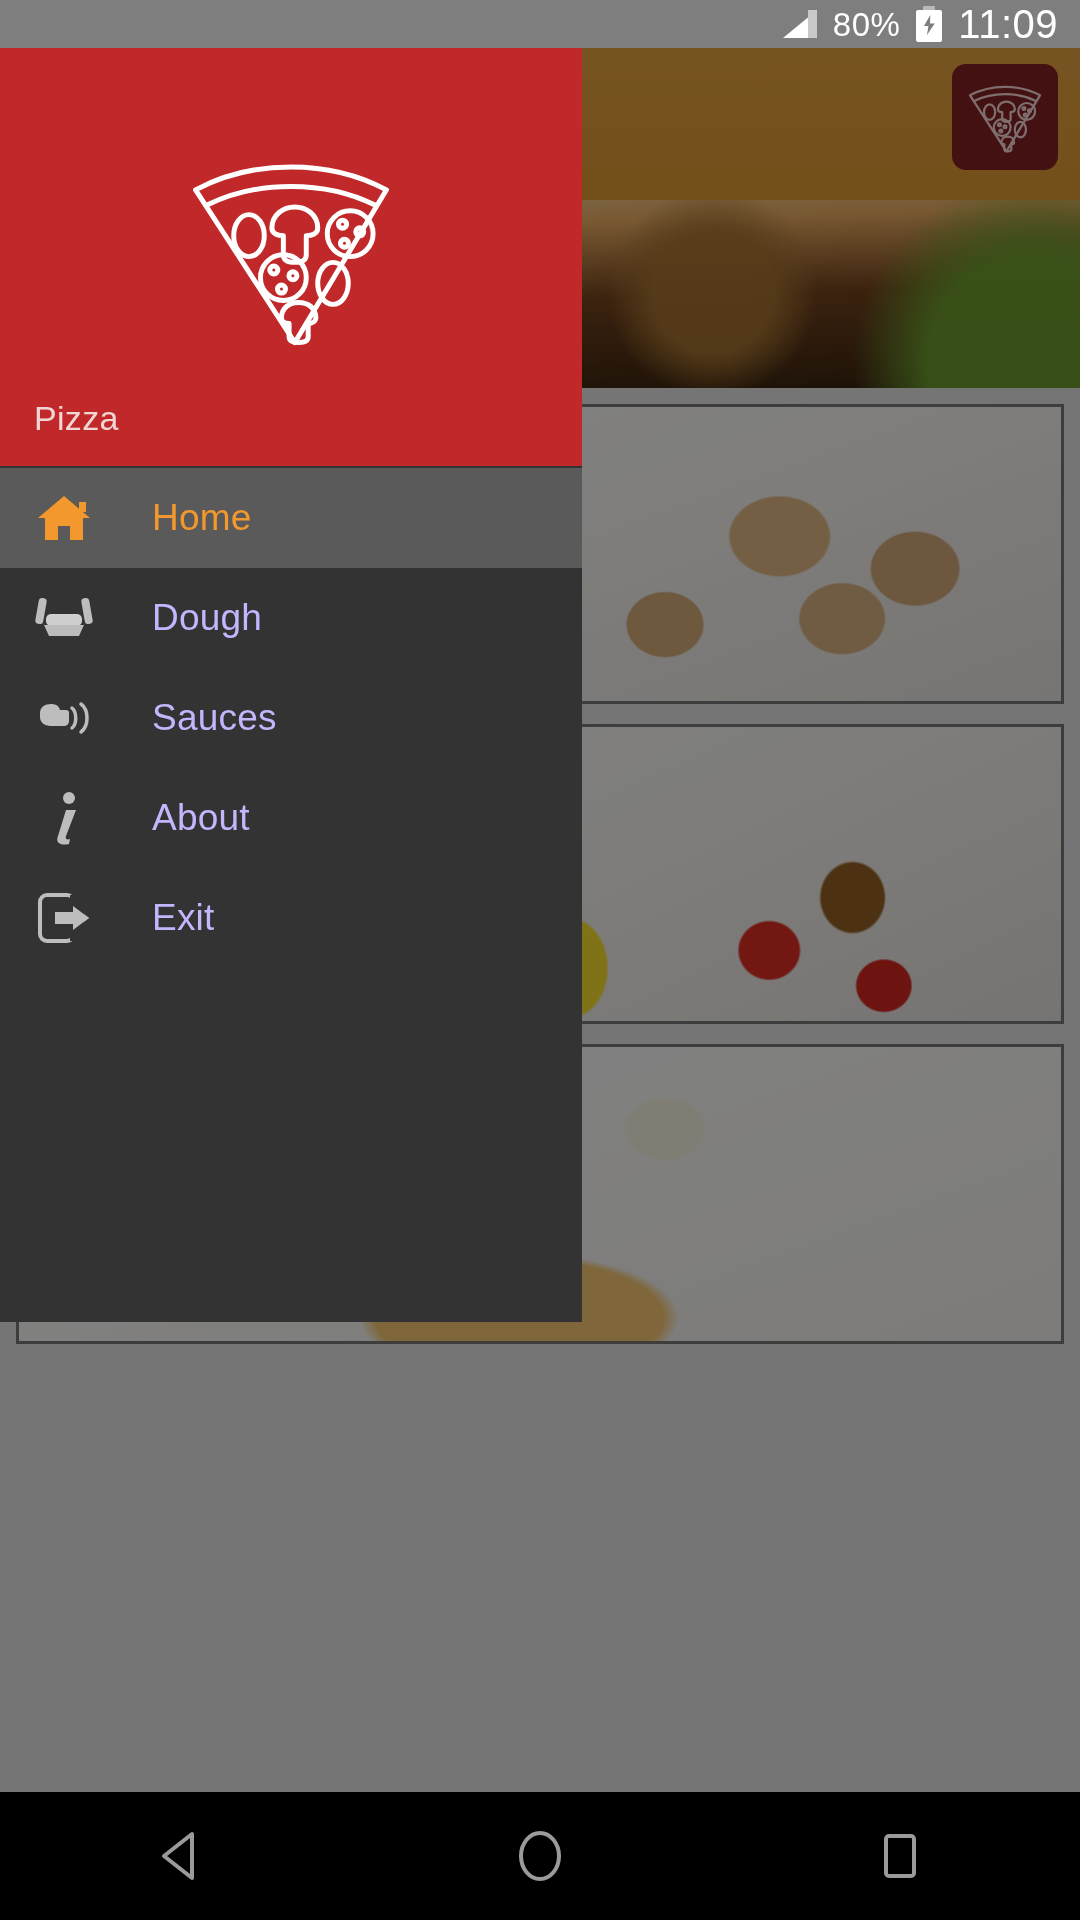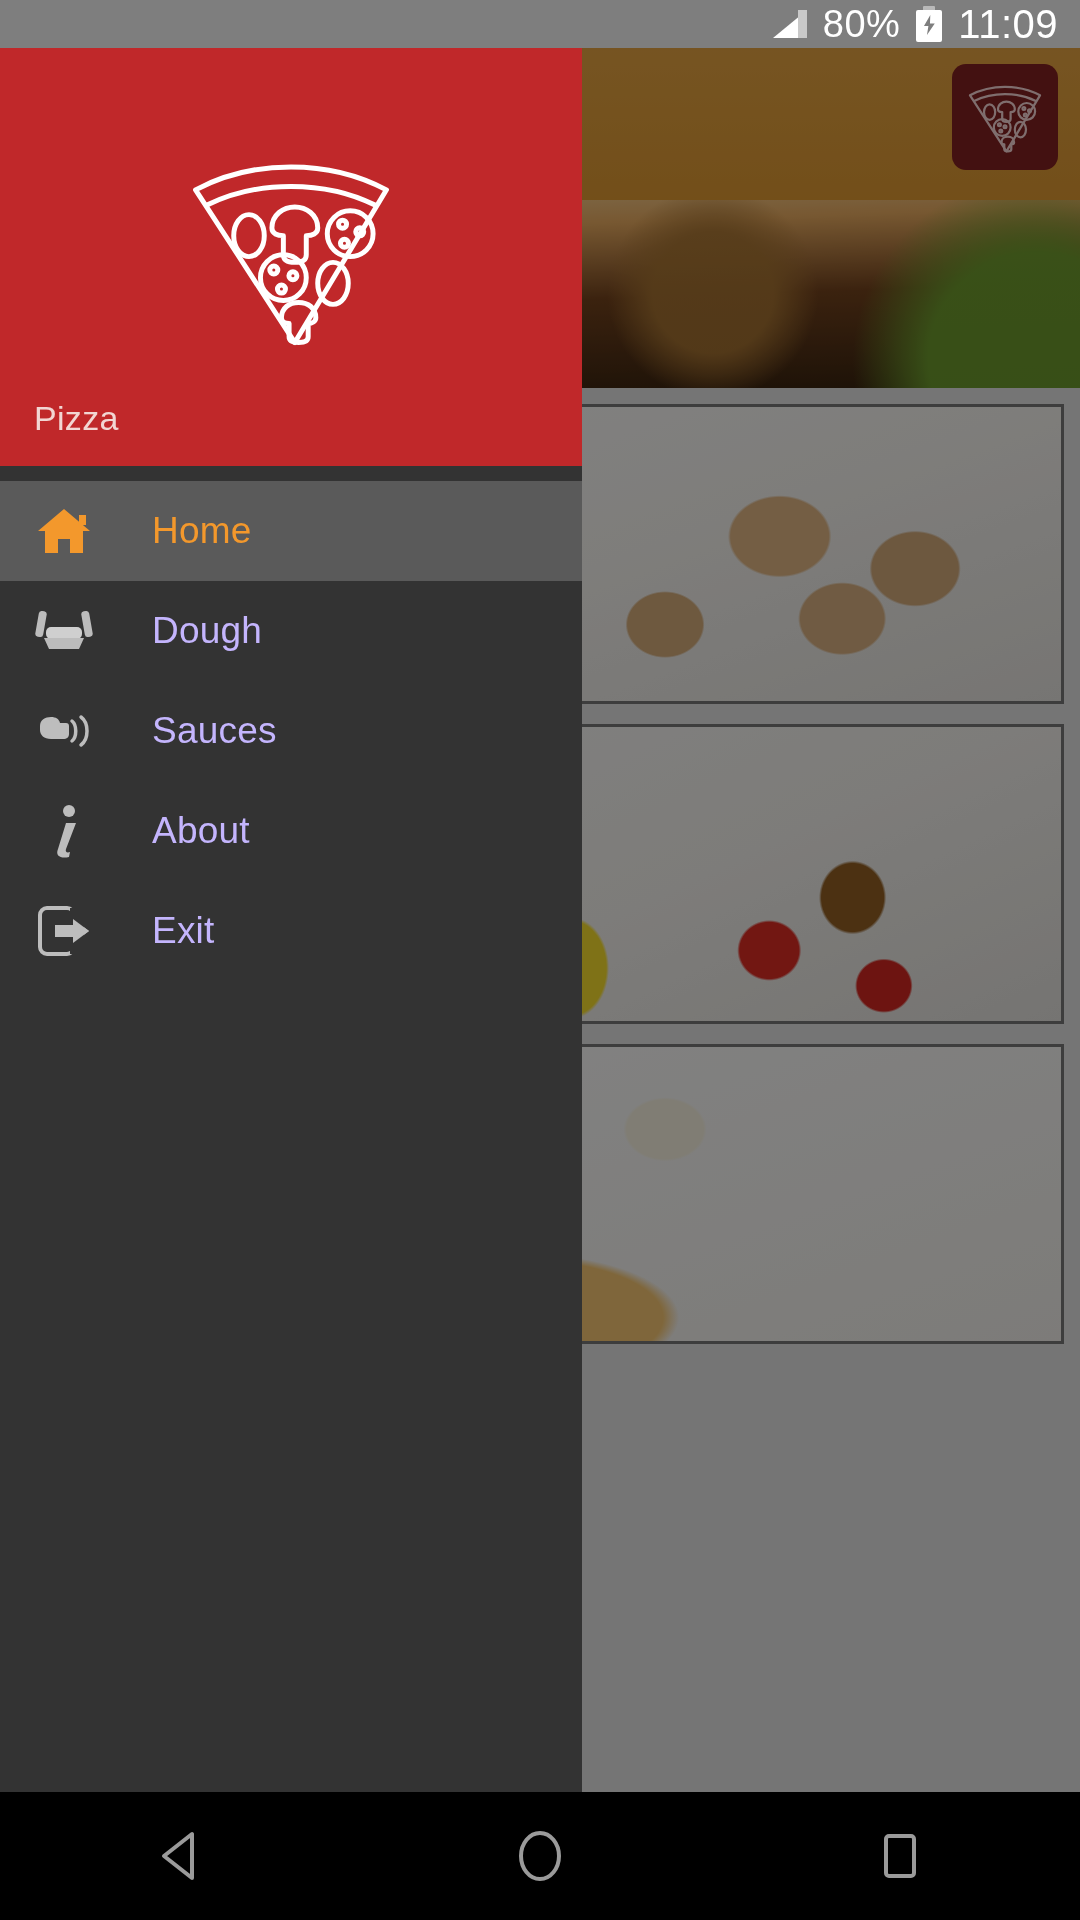--- a/index.html
+++ b/index.html
@@ -33,21 +33,21 @@
     width:0; height:0;
     border-left:34px solid transparent;
     border-bottom:28px solid #ffffff;
   }
   .sb-signal .dim {
     position:absolute; right:0; bottom:0;
     width:9px; height:28px;
     background:#c9c9c9;
   }
   .sb-text {
-    color:#ffffff; font-size:38px; font-weight:400;
+    color:#ffffff; font-size:33px; font-weight:400;
     letter-spacing:0.5px; line-height:1;
   }
   .sb-battery {
     width:26px; height:36px; position:relative;
   }
   .sb-battery .cap {
     position:absolute; left:7px; top:0; width:12px; height:5px;
     background:#b9b9b9; border-radius:1px;
   }
   .sb-battery .body {
@@ -143,21 +143,21 @@
   #scrim {
     position:absolute; left:0; top:48px;
     width:1080px; height:1744px;
     background:rgba(0,0,0,0.45);
     z-index:20;
   }
 
   
   #drawer {
     position:absolute; left:0; top:48px;
-    width:582px; height:1744px;
+    width:582px; height:1274px;
     background:#333333;
     z-index:30;
     display:flex; flex-direction:column;
   }
   #drawer-header {
     position:relative;
     width:582px; height:418px;
     background:#c0282a;
     flex:none;
   }
@@ -167,21 +167,21 @@
     width:240px; height:210px;
   }
   #drawer-logo svg { width:240px; height:210px; display:block; }
   #drawer-title {
     position:absolute; left:34px; bottom:28px;
     color:#f2d6d3;
     font-size:34px; font-weight:400;
     letter-spacing:0.3px;
   }
 
-  #drawer-menu { flex:1; background:#333333; padding-top:15px; }
+  #drawer-menu { flex:1; background:#333333; padding-top:2px; }
 
   .menu-item {
     display:flex; align-items:center;
     height:100px;
     padding-left:30px;
     cursor:pointer;
   }
   .menu-item.active { background:#5a5a5a; }
   .mi-icon {
     width:68px; height:68px;

